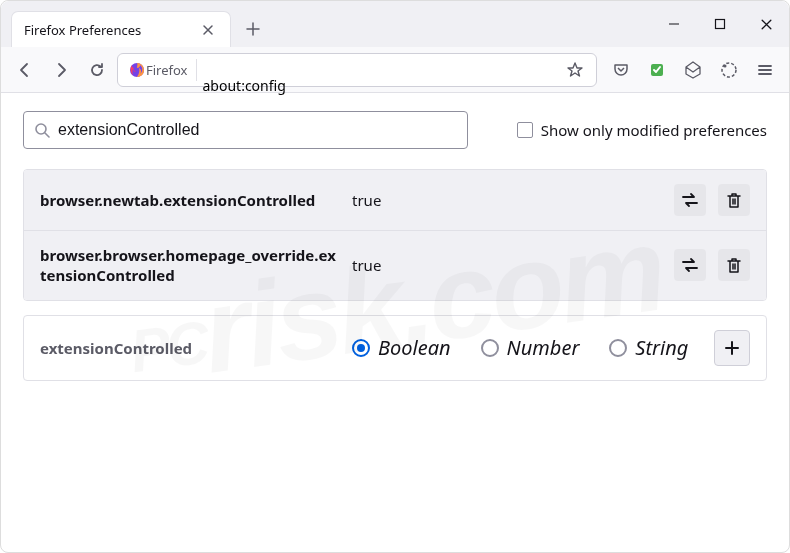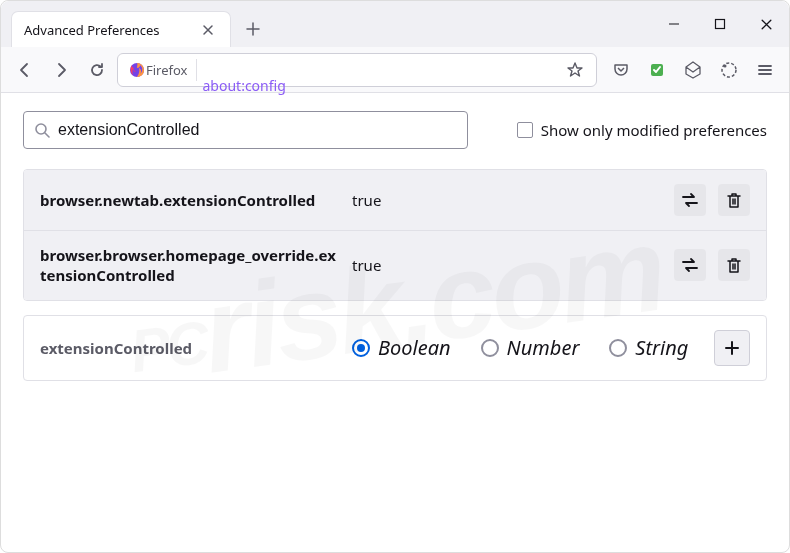--- a/index.html
+++ b/index.html
@@ -95,21 +95,21 @@
       padding: 2px 8px 2px 2px;
       border-right: 1px solid #e0e0e6;
     }
     .urlbar .identity-label {
       font-size: 13px;
       color: #5b5b66;
     }
     .urlbar .url {
       flex: 1;
       font-size: 14px;
-      color: #8b5cf6;
+      color: #000000;
       margin-top: 32px;
     }
     .toolbar-icons {
       display: flex;
       gap: 4px;
       margin-left: 4px;
     }
     
     .content {
       padding: 18px 22px;
@@ -253,21 +253,21 @@
       font-family: Arial, sans-serif;
     }
     .watermark .sm { font-size: 60px; vertical-align: middle; }
     svg { display: block; }
   </style>
 </head>
 <body>
 
 <div class="titlebar">
   <div class="tab">
-    <span class="tab-title">Advanced Preferences</span>
+    <span class="tab-title">Firefox Preferences</span>
     <span class="tab-close">
       <svg width="12" height="12" viewBox="0 0 12 12">
           <path d="M2 2 L10 10 M10 2 L2 10" stroke="#5b5b66" stroke-width="1.5" stroke-linecap="round"></path>
         </svg>
     </span>
   </div>
   <div class="new-tab-btn">
     <svg width="14" height="14" viewBox="0 0 14 14">
         <path d="M7 1 V13 M1 7 H13" stroke="#5b5b66" stroke-width="1.5" stroke-linecap="round"></path>
       </svg>

